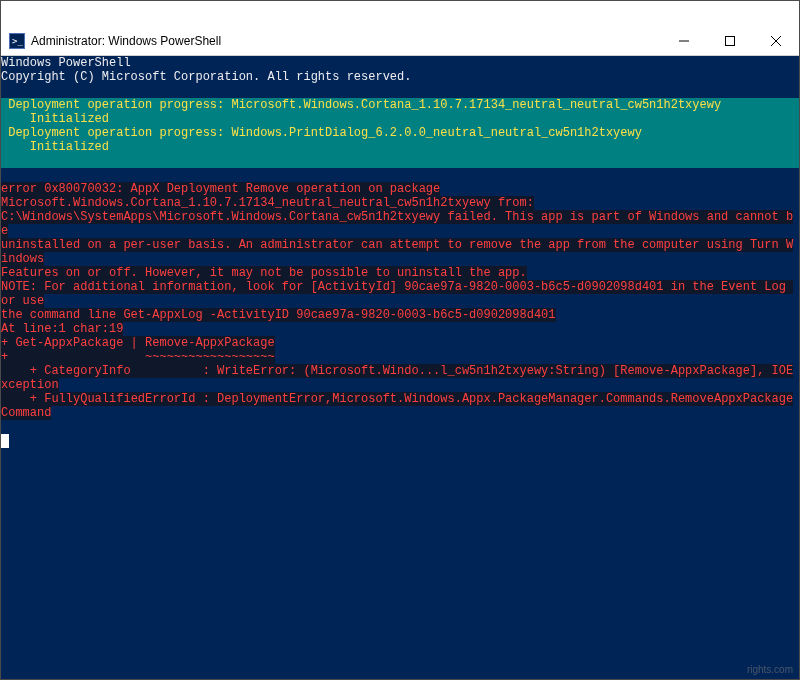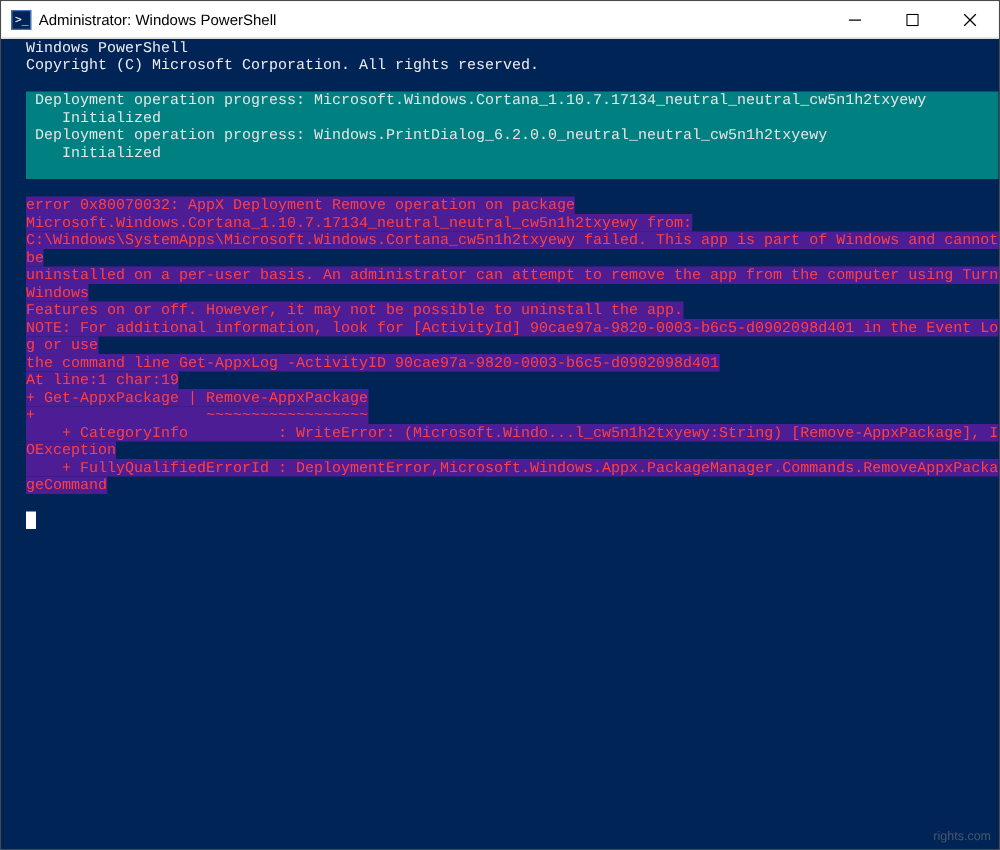--- a/index.html
+++ b/index.html
@@ -1,33 +1,33 @@
 <!DOCTYPE html>
 <html><head>
 <meta charset="utf-8">
 <style>
   * { margin: 0; padding: 0; box-sizing: border-box; }
   html, body { width: 800px; height: 680px; font-family: "Segoe UI", Tahoma, sans-serif; overflow: hidden; background: #fff; }
   .window { width: 800px; height: 680px; display: flex; flex-direction: column; border: 1px solid #4a4a4a; background: #fff; }
-  .titlebar { height: 30px; background: #ffffff; display: flex; align-items: center; border-bottom: 1px solid #d0d0d0; }
+  .titlebar { height: 30px; background: #ffffff; display: flex; align-items: center; border-bottom: 1px solid #d0d0d0; margin-top: 25px; }
   .titlebar .icon { width: 16px; height: 16px; margin: 0 6px 0 8px; background: #012456; border: 1px solid #4a6fb5; position: relative; }
   .titlebar .icon::after { content: ">_"; color: #fff; font: 9px/14px monospace; position: absolute; left: 2px; top: 0; }
   .titlebar .title { font-size: 12px; color: #000; flex: 0 0 auto; }
   .titlebar .spacer { flex: 1; }
   .winbtn { width: 46px; height: 30px; display: flex; align-items: center; justify-content: center; color: #000; }
   .winbtn svg { width: 10px; height: 10px; stroke: #000; stroke-width: 1; fill: none; }
-  .terminal { flex: 1; background: #012456; overflow-y: auto; font: 12px/14px Consolas, "Courier New", monospace; color: #eeedf0; position: relative; padding-left: 20px; }
+  .terminal { flex: 1; background: #012456; overflow-y: auto; font: 12px/14px Consolas, "Courier New", monospace; color: #eeedf0; position: relative; }
   .terminal::-webkit-scrollbar { width: 17px; }
   .terminal::-webkit-scrollbar-track { background: #f0f0f0; }
   .terminal::-webkit-scrollbar-thumb { background: #c2c2c2; border: 1px solid #a0a0a0; }
   .term-inner { white-space: pre-wrap; word-break: break-all; }
   .hdr { color: #eeedf0; }
-  .progress-block { background: #008080; color: #e5e5e5; padding: 0; display: block; }
+  .progress-block { background: #008080; color: #fde047; padding: 0; display: block; }
   .progress-block .teal-line { display: block; }
-  .err { background: #4c1d95; color: #ff4040; display: inline; }
+  .err { background: #0f172a; color: #ff4040; display: inline; }
   .err-line { display: block; }
   .cursor { display: inline-block; width: 8px; height: 14px; background: #fefefe; vertical-align: text-bottom; }
   .watermark { position: absolute; right: 6px; bottom: 4px; font: 10px Arial; color: rgba(120,120,120,.6); }
 </style>
 </head>
 <body>
 
 <div class="window">
   <div class="titlebar">
     <span class="icon"></span>

